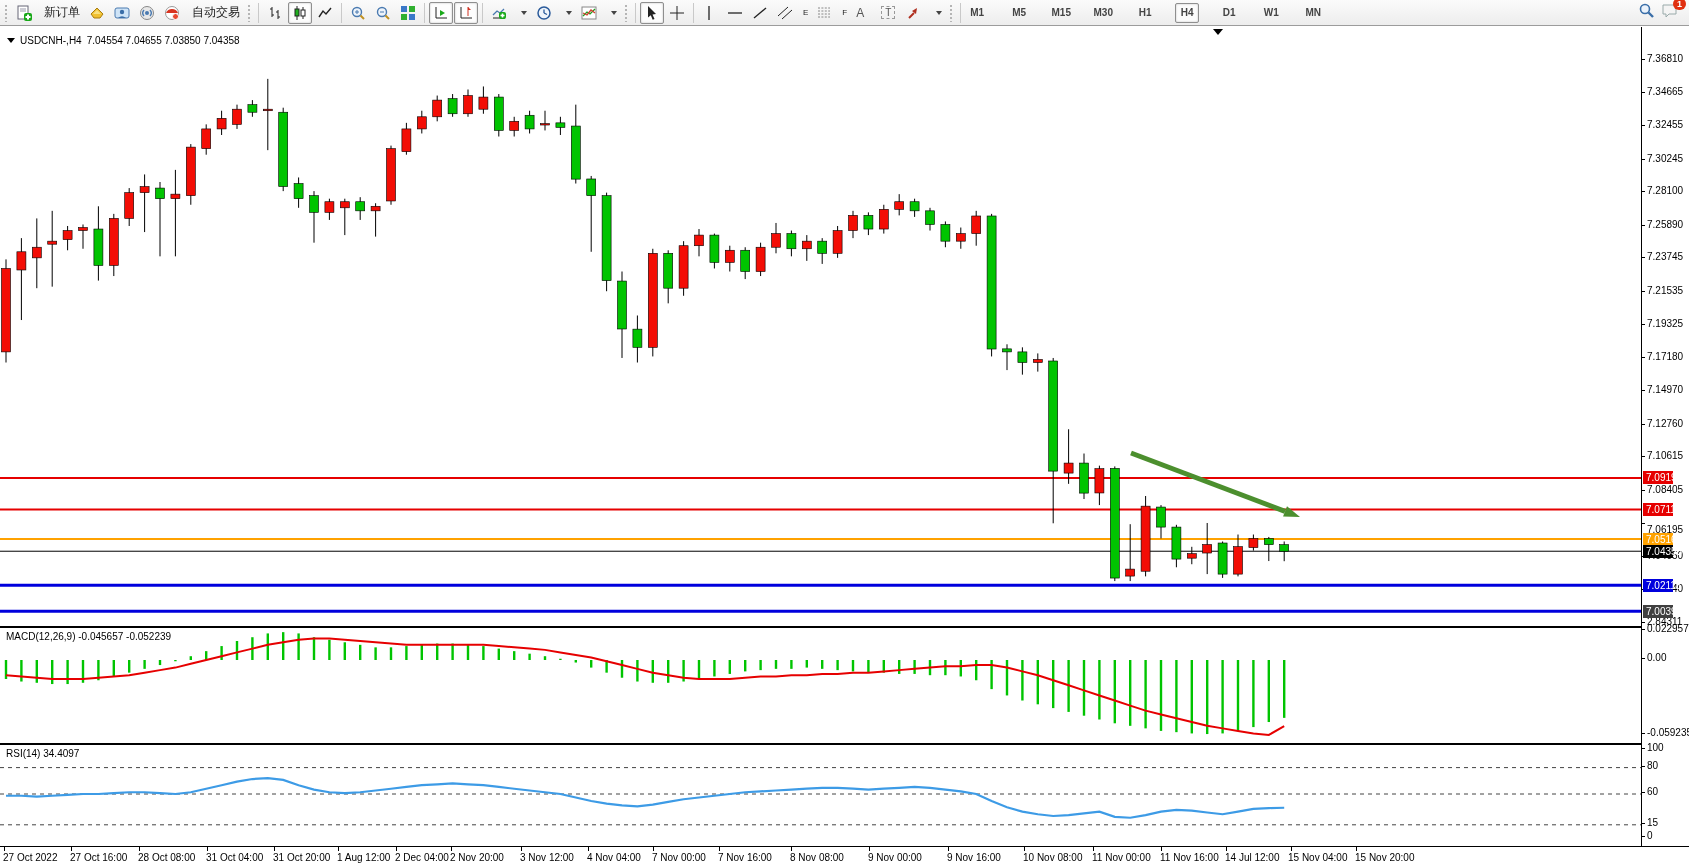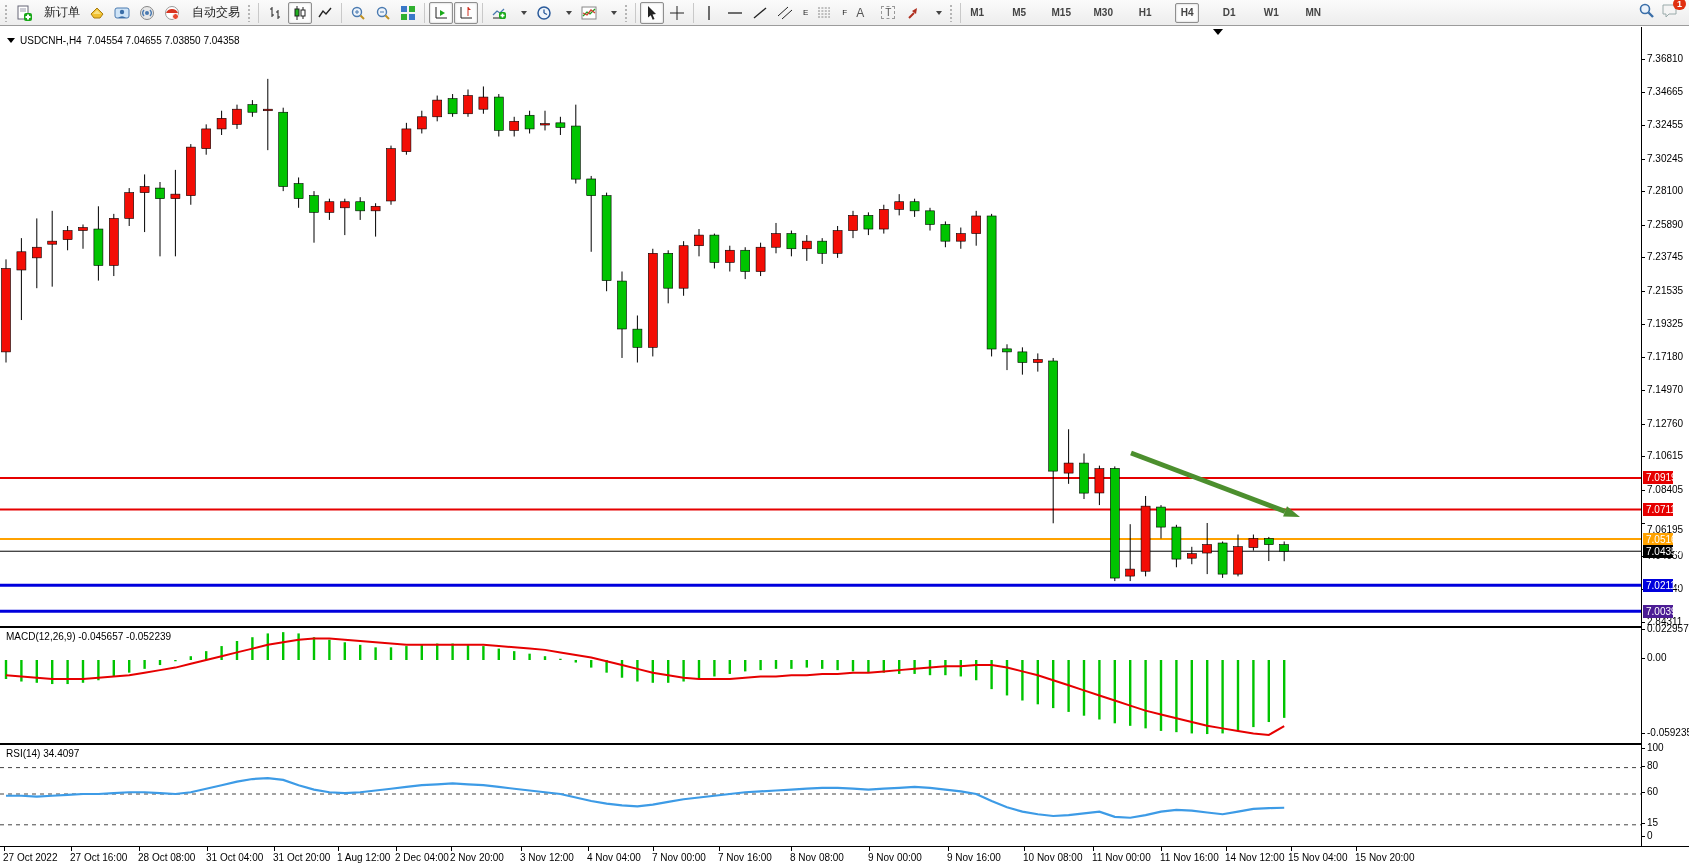--- a/index.html
+++ b/index.html
@@ -701,21 +701,21 @@
         <div class="axis-label" style="top: 759px;">60</div>
         <div class="axis-tick" style="top: 795.8px;"></div>
         <div class="axis-label" style="top: 789.8px;">15</div>
         <div class="axis-tick" style="top: 809px;"></div>
         <div class="axis-label" style="top: 803px;">0</div>
         <div class="price-chip" style="top: 444.44px; background: rgb(230, 0, 0);">7.09190</div>
         <div class="price-chip" style="top: 475.914px; background: rgb(230, 0, 0);">7.07115</div>
         <div class="price-chip" style="top: 505.552px; background: rgb(255, 162, 0);">7.05161</div>
         <div class="price-chip" style="top: 517.732px; background: rgb(0, 0, 0);">7.04358</div>
         <div class="price-chip" style="top: 551.784px; background: rgb(0, 0, 221);">7.02113</div>
-        <div class="price-chip" style="top: 577.812px; background: #4c1d95;">7.00397</div>
+        <div class="price-chip" style="top: 577.812px; background: #404040;">7.00397</div>
       </div>
     <div id="time-axis">
         <div class="time-tick" style="left: 4px;"></div>
         <div class="time-label" style="left: 3px;">27 Oct 2022</div>
         <div class="time-tick" style="left: 71px;"></div>
         <div class="time-label" style="left: 70px;">27 Oct 16:00</div>
         <div class="time-tick" style="left: 139px;"></div>
         <div class="time-label" style="left: 138px;">28 Oct 08:00</div>
         <div class="time-tick" style="left: 207px;"></div>
         <div class="time-label" style="left: 206px;">31 Oct 04:00</div>
@@ -741,20 +741,20 @@
         <div class="time-label" style="left: 868px;">9 Nov 00:00</div>
         <div class="time-tick" style="left: 948px;"></div>
         <div class="time-label" style="left: 947px;">9 Nov 16:00</div>
         <div class="time-tick" style="left: 1024px;"></div>
         <div class="time-label" style="left: 1023px;">10 Nov 08:00</div>
         <div class="time-tick" style="left: 1093px;"></div>
         <div class="time-label" style="left: 1092px;">11 Nov 00:00</div>
         <div class="time-tick" style="left: 1161px;"></div>
         <div class="time-label" style="left: 1160px;">11 Nov 16:00</div>
         <div class="time-tick" style="left: 1226px;"></div>
-        <div class="time-label" style="left: 1225px;">14 Nov 12:00</div>
+        <div class="time-label" style="left: 1225px;">14 Jul 12:00</div>
         <div class="time-tick" style="left: 1291px;"></div>
         <div class="time-label" style="left: 1288px;">15 Nov 04:00</div>
         <div class="time-tick" style="left: 1356px;"></div>
         <div class="time-label" style="left: 1355px;">15 Nov 20:00</div>
       </div>
   </div>
 </div>
 
 </body></html>

